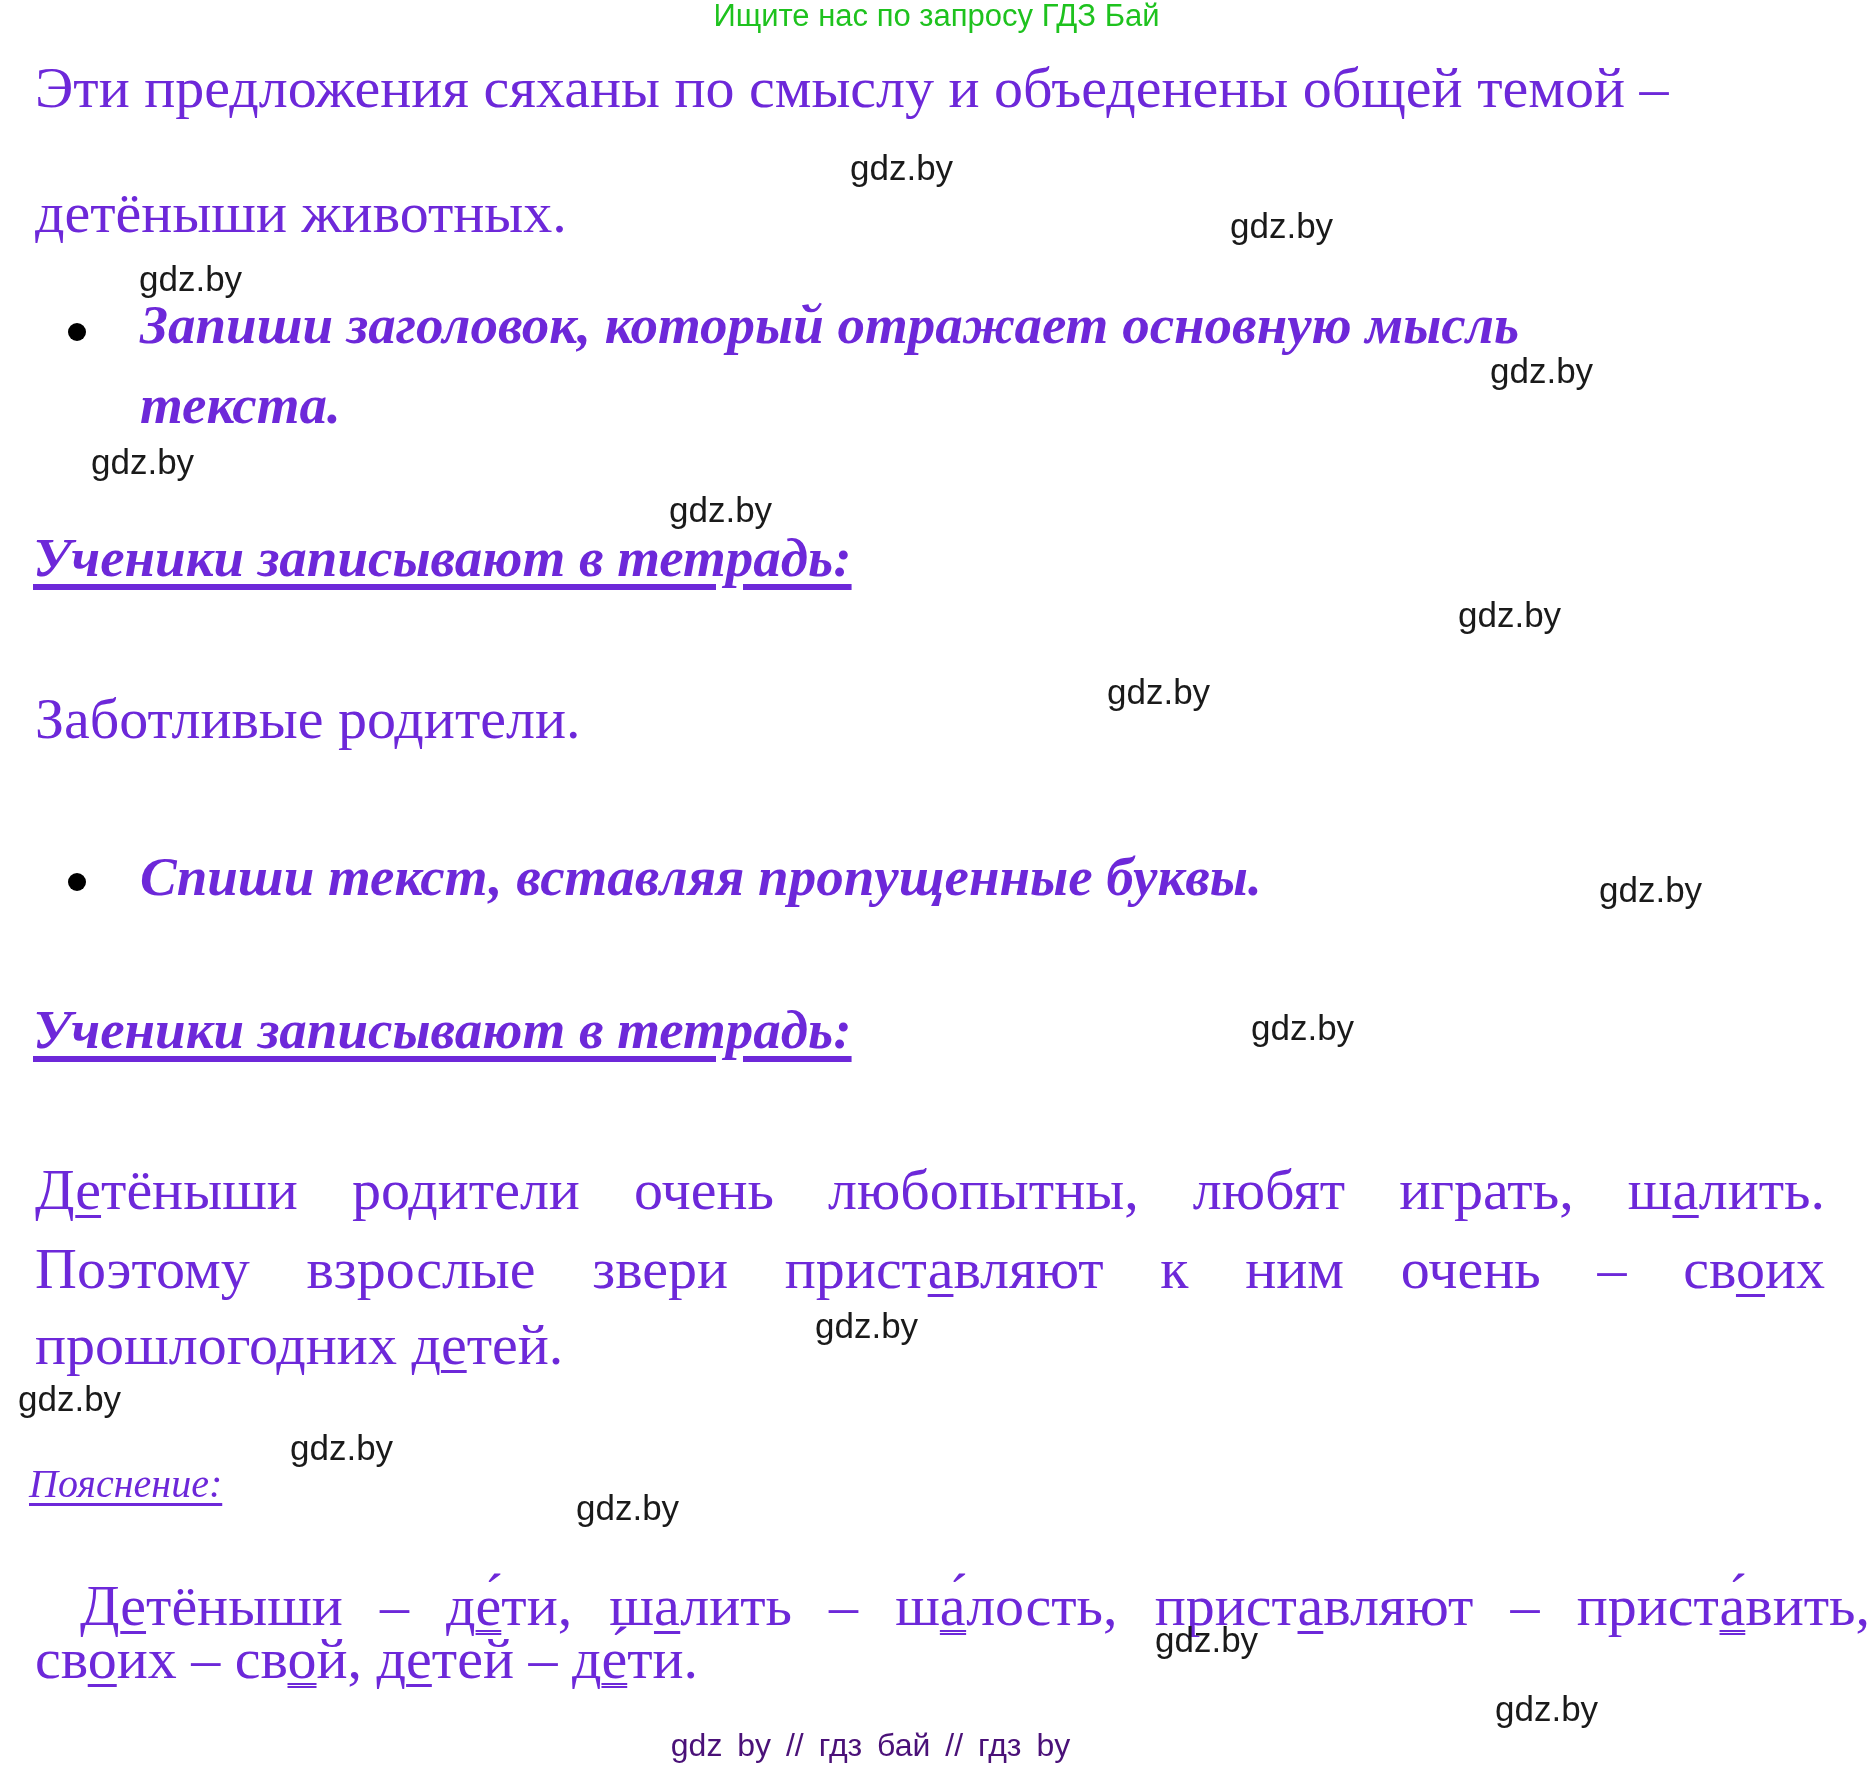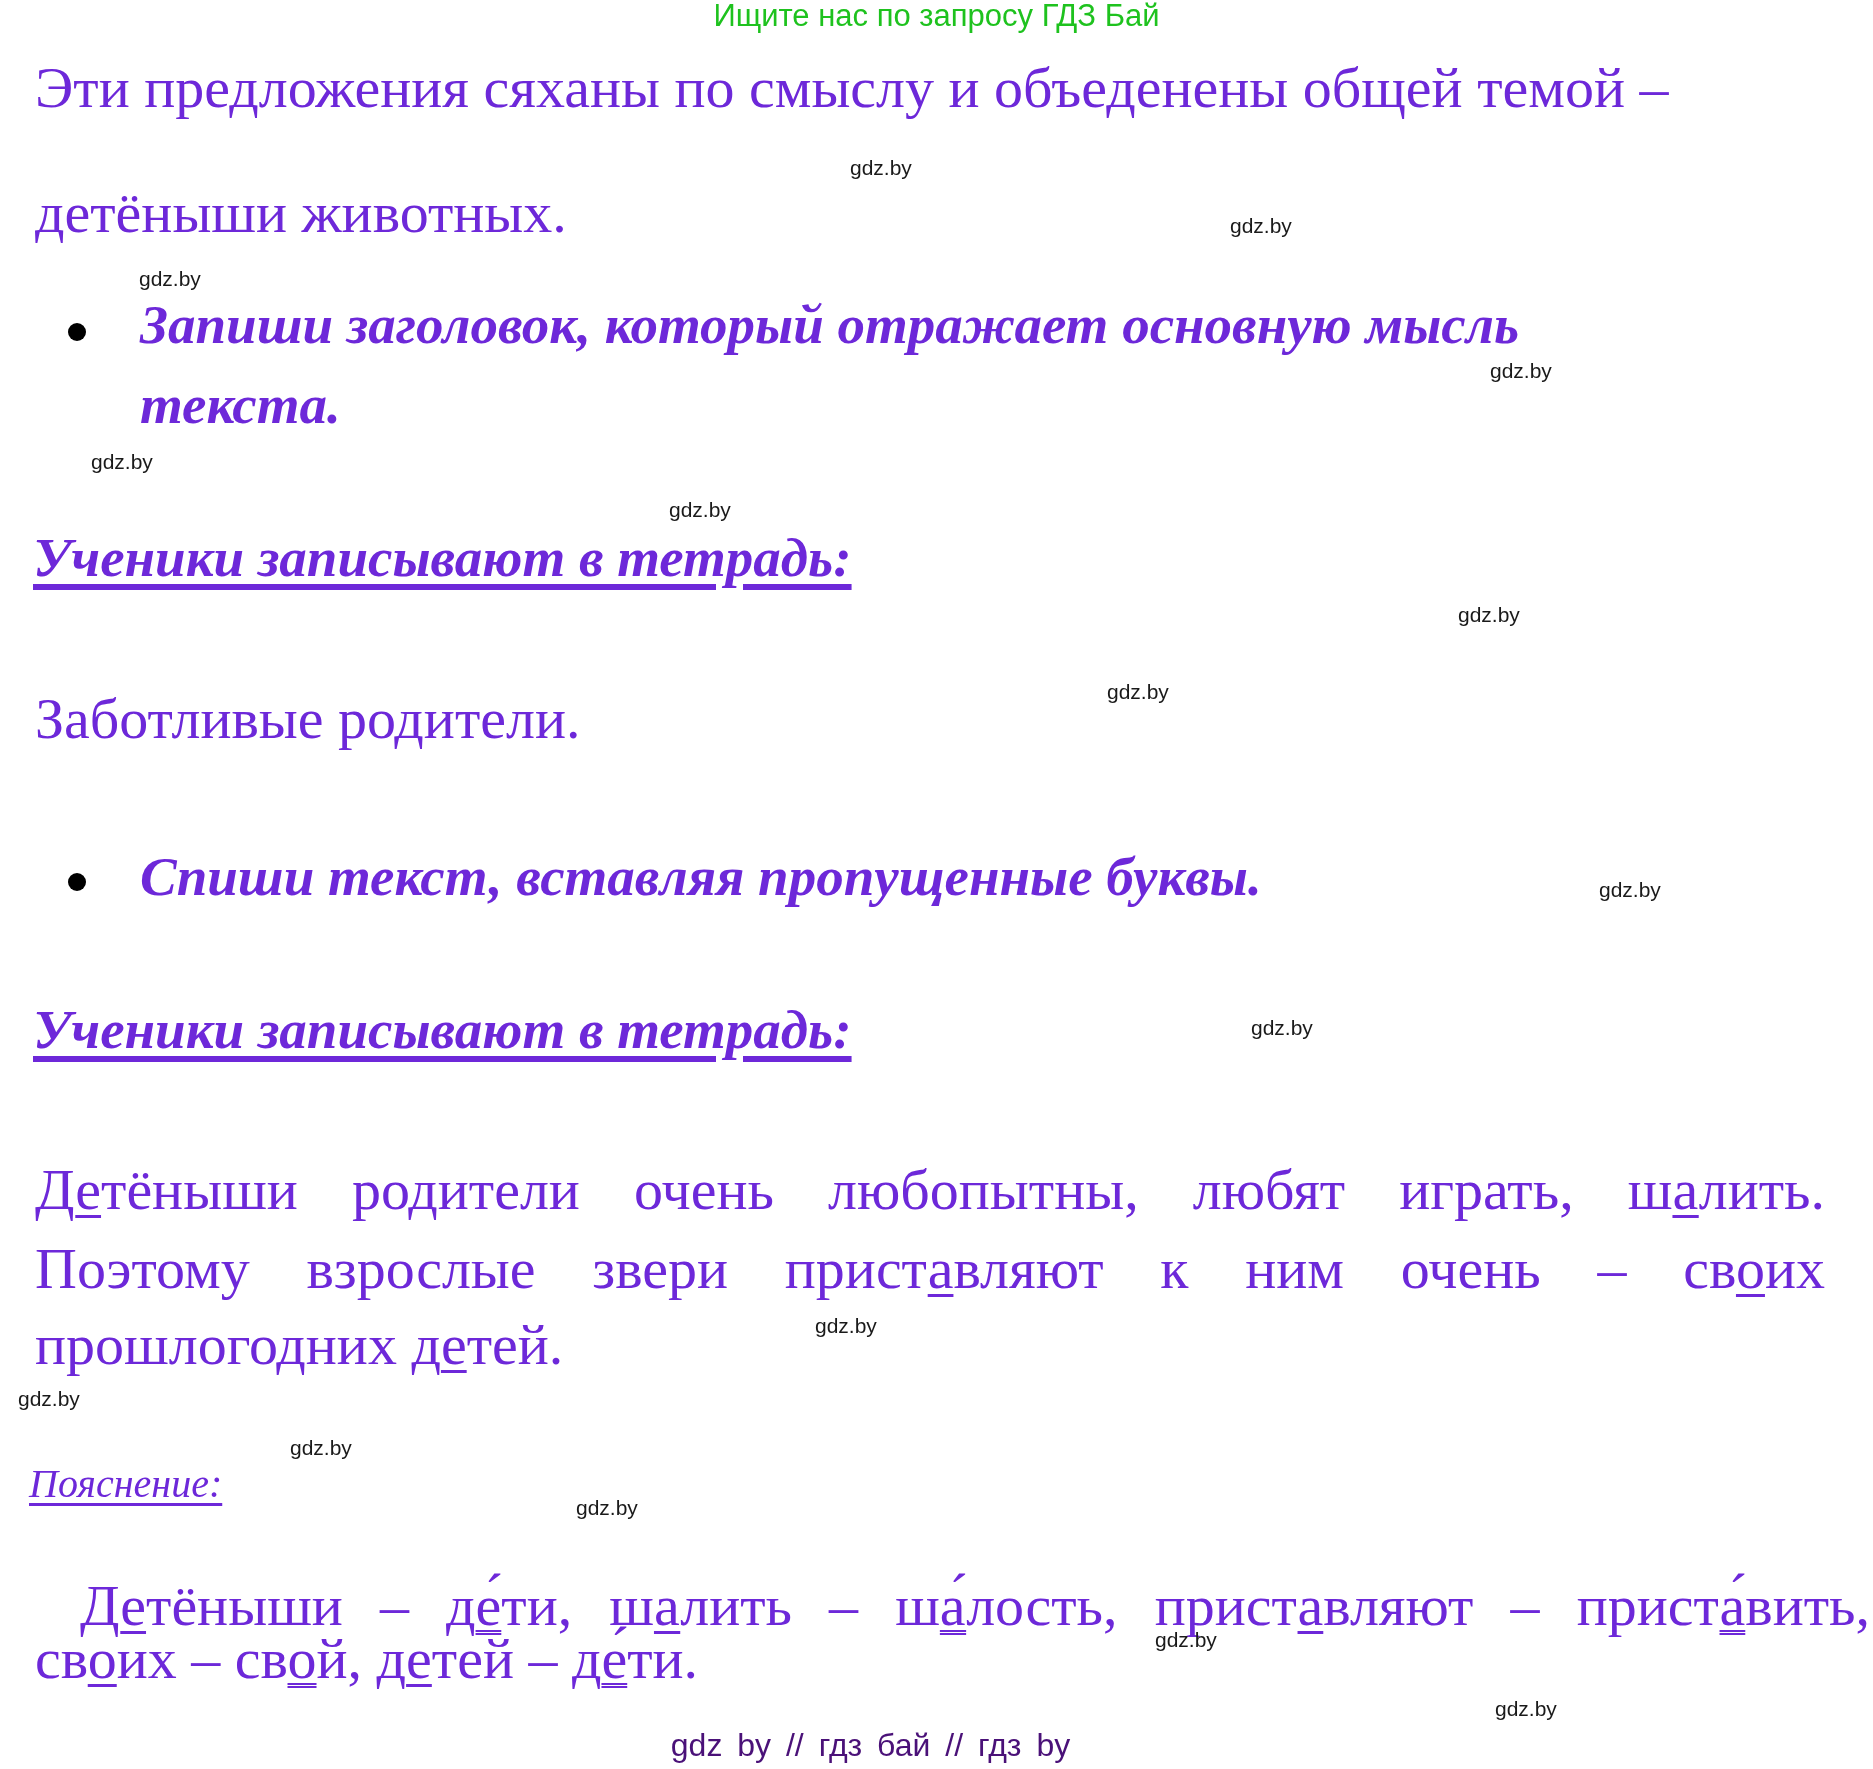--- a/index.html
+++ b/index.html
@@ -18,21 +18,21 @@
              text-decoration: underline; text-decoration-thickness: 6px; text-underline-offset: 8px; }
   .subheading { left: 29px; font-size: 40px; line-height: 64px; font-style: italic;
                 text-decoration: underline; text-decoration-thickness: 3px; text-underline-offset: 6px; }
 
   .justified { left: 35px; width: 1790px; font-size: 58px; line-height: 66px; text-align: justify; text-align-last: justify; white-space: normal; }
   .justified.last { text-align-last: left; }
 
   .u1 { text-decoration: underline; text-decoration-thickness: 3px; text-underline-offset: 6px; }
   .u2 { text-decoration: underline double; text-decoration-thickness: 2px; text-underline-offset: 5px; }
 
-  .wm { font-size: 21px; line-height: 32px; color: #1a1a1a; }
+  .wm { font-size: 35px; line-height: 32px; color: #1a1a1a; }
 </style>
 </head>
 <body>
 
 <div class="abs sans top-banner" style="color: rgb(30, 194, 30);">Ищите нас по запросу ГДЗ Бай</div>
 
 <div class="abs serif body-line" style="top:55px;">Эти предложения сяханы по смыслу и объеденены общей темой –</div>
 <div class="abs serif body-line" style="top:132px;margin-top:48px;">детёныши животных.</div>
 
 <div class="abs bullet" style="top:323px;"></div>

